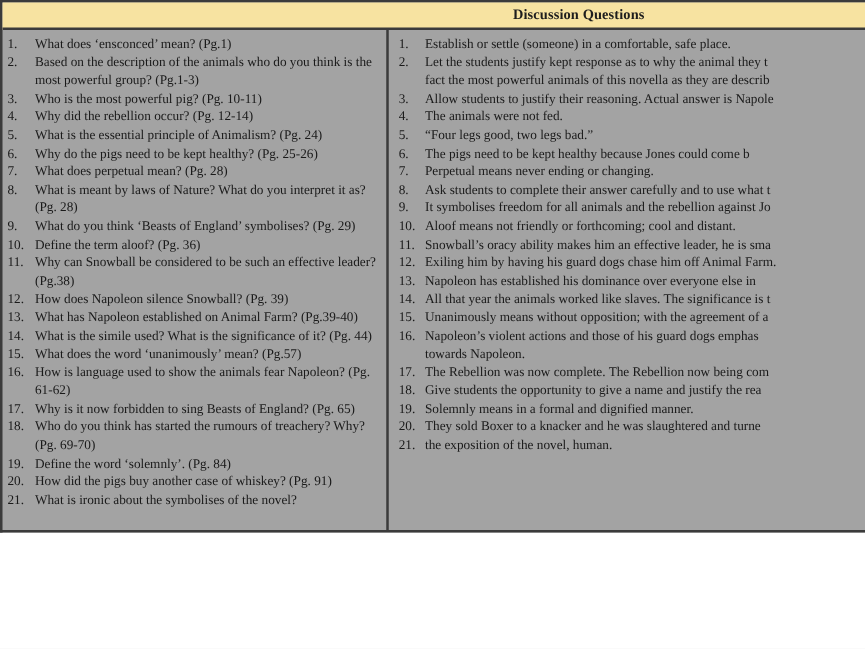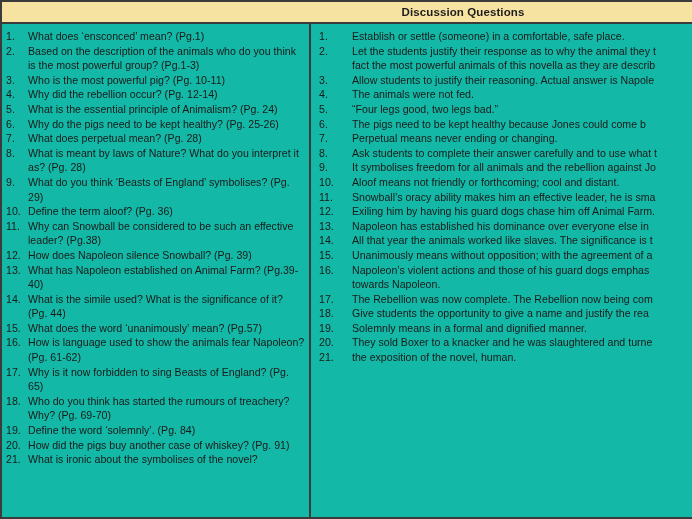--- a/index.html
+++ b/index.html
@@ -9,29 +9,30 @@
   }
   body {
     width: 692px;
     height: 519px;
     overflow: hidden;
     font-family: "Liberation Sans", sans-serif;
   }
 
   .doc-table {
     width: 692px;
-    height: 519px;
+    height: 426px;
     box-sizing: border-box;
     border-left: 2px solid #3b3b3b;
     border-top: 2px solid #3b3b3b;
     border-bottom: 2px solid #3b3b3b;
     border-right: 0;
     display: flex;
     flex-direction: column;
-    background: #14b8a6;
+    background: #a3a3a3;
+    font-family: Liberation Serif, serif;
   }
 
   
   .header-row {
     flex: 0 0 auto;
     height: 22px;
     background: #f7e3a1;
     border-bottom: 2px solid #3b3b3b;
     display: flex;
     align-items: center;
@@ -100,21 +101,21 @@
     text-align: left;
     white-space: pre;
   }
   ol.numlist li .txt {
     display: block;
   }
 
   
   li.gap-1 { margin-top: 14.6px; }
 
-  .nowrapcell { white-space: nowrap; margin-left: 12px; }
+  .nowrapcell { white-space: nowrap; }
 </style>
 </head>
 <body>
 
 <div class="doc-table">
 
   <div class="header-row">
     <div class="header-title">Discussion Questions</div>
   </div>
 
@@ -210,21 +211,21 @@
     </div>
 
     <div class="col col-answers">
       <ol class="numlist" id="answers-list">
           <li>
             <span class="num">1.</span>
             <span class="txt nowrapcell">Establish or settle (someone) in a comfortable, safe place.</span>
           </li>
           <li>
             <span class="num">2.</span>
-            <span class="txt nowrapcell">Let the students justify their response as to why the animal they t</span>
+            <span class="txt nowrapcell">Let the students justify kept response as to why the animal they t</span>
             <span class="txt nowrapcell">fact the most powerful animals of this novella as they are describ</span>
           </li>
           <li>
             <span class="num">3.</span>
             <span class="txt nowrapcell">Allow students to justify their reasoning.  Actual answer is Napole</span>
           </li>
           <li>
             <span class="num">4.</span>
             <span class="txt nowrapcell">The animals were not fed.</span>
           </li>

